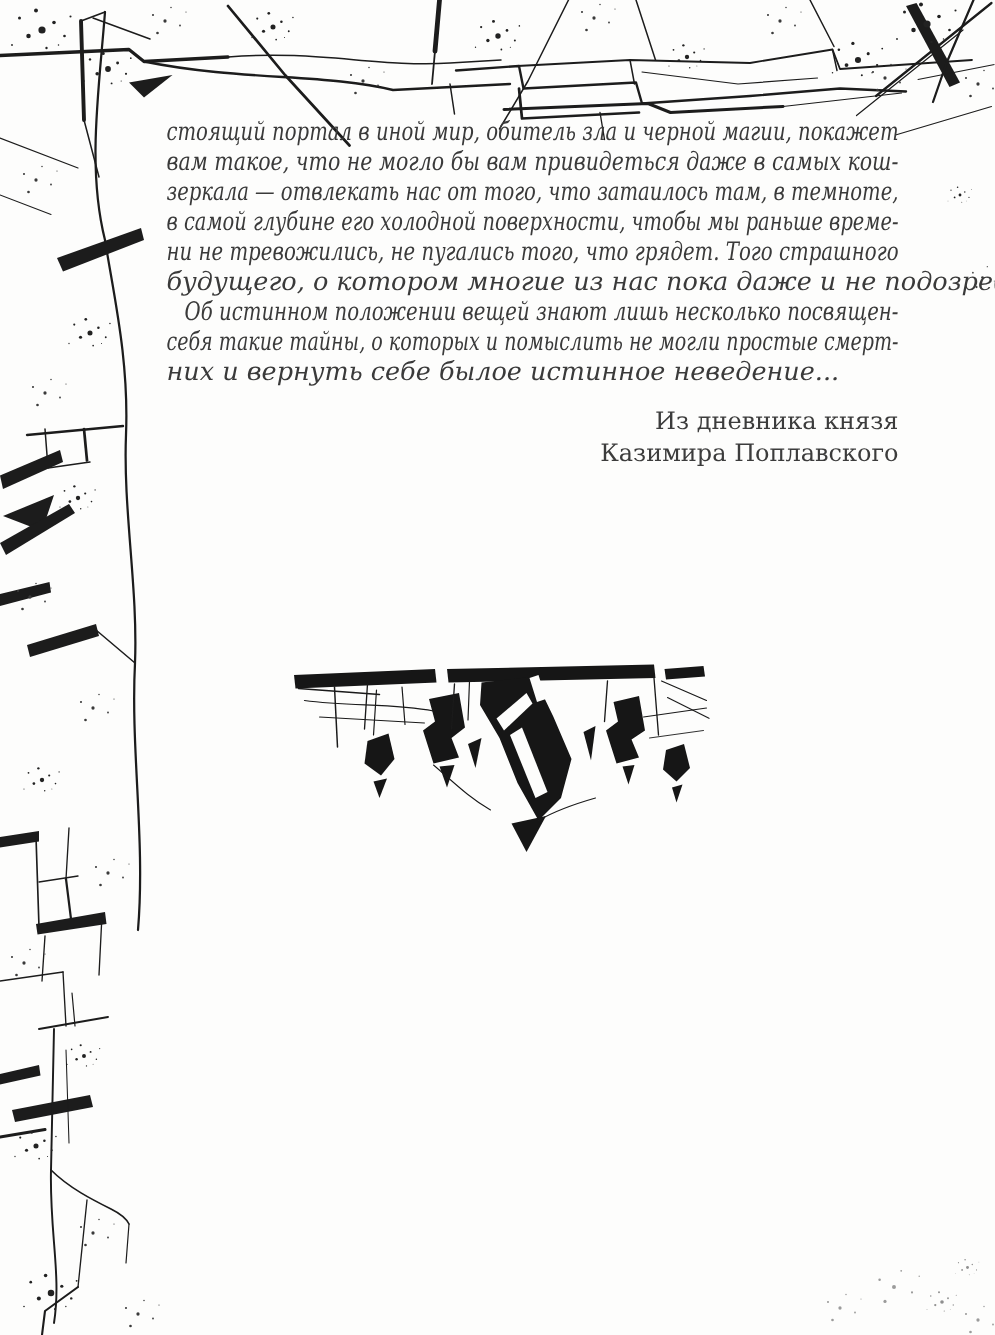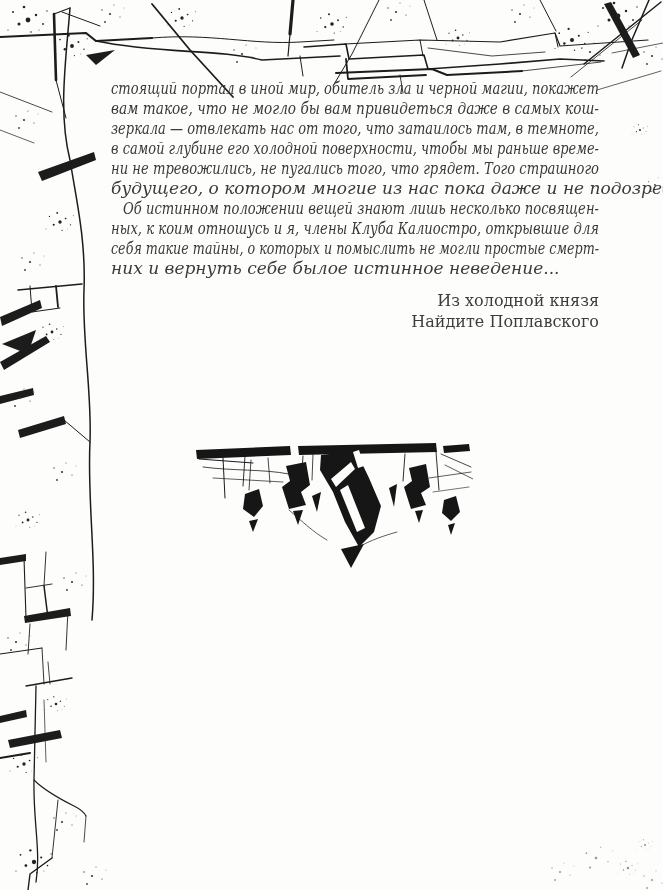--- a/index.html
+++ b/index.html
@@ -218,21 +218,20 @@
   <div class="para">
     <div class="line"><span class="t fit" style="transform: scaleX(0.77);">стоящий портал в иной мир, обитель зла и черной магии, покажет</span></div>
     <div class="line"><span class="t fit" style="transform: scaleX(0.8047);">вам такое, что не могло бы вам привидеться даже в самых кош-</span></div>
     <div class="line"><span class="t fit" style="transform: scaleX(0.768);">зеркала — отвлекать нас от того, что затаилось там, в темноте,</span></div>
     <div class="line"><span class="t fit" style="transform: scaleX(0.7616);">в самой глубине его холодной поверхности, чтобы мы раньше време-</span></div>
     <div class="line"><span class="t fit" style="transform: scaleX(0.7736);">ни не тревожились, не пугались того, что грядет. Того страшного</span></div>
     <div class="line"><span class="t">будущего, о котором многие из нас пока даже и не подозревают.</span></div>
   </div>
   <div class="para">
     <div class="line indent"><span class="t fit" style="transform: scaleX(0.7734);">Об истинном положении вещей знают лишь несколько посвящен-</span></div>
-    <div class="line"><span class="t fit" style="transform: scaleX(0.7756);">ных, к коим отношусь и я, члены Клуба Калиостро, открывшие для</span></div>
     <div class="line"><span class="t fit" style="transform: scaleX(0.7481);">себя такие тайны, о которых и помыслить не могли простые смерт-</span></div>
     <div class="line"><span class="t">них и вернуть себе былое истинное неведение...</span></div>
   </div>
   <div class="attribution">
-    <div class="attr-line">Из холодной князя</div>
-    <div class="attr-line">Найдите Поплавского</div>
+    <div class="attr-line">Из дневника князя</div>
+    <div class="attr-line">Казимира Поплавского</div>
   </div>
 </main>
 
 </body></html>

